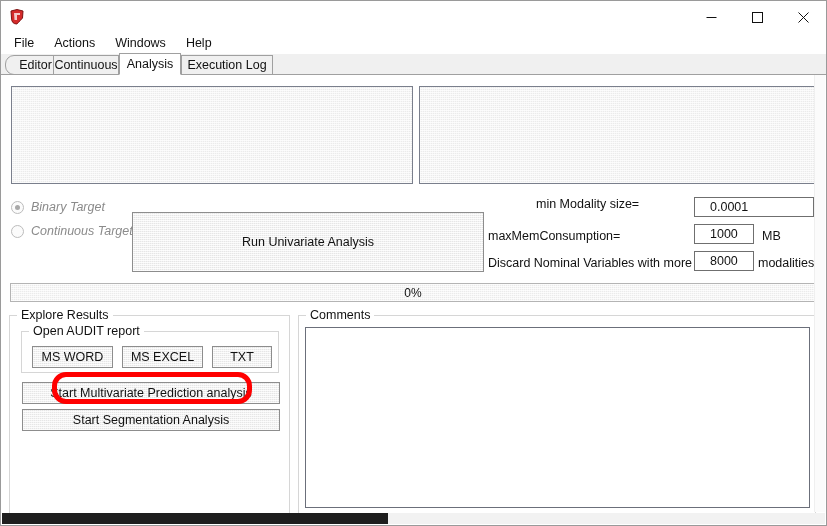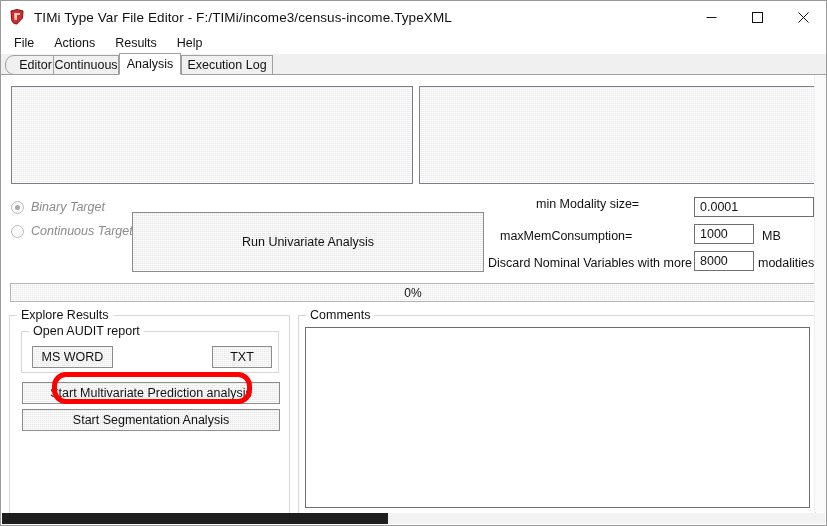--- a/index.html
+++ b/index.html
@@ -123,21 +123,21 @@
   }
 
   
   .flabel{position:absolute;font-size:12.5px;color:#111;white-space:nowrap;}
   .field{
     position:absolute;
     border:1px solid #6f6f6f;
     box-sizing:border-box;background:#ffffff;
     display:flex;align-items:center;
     font-size:12.5px;color:#111;
-    padding-left:5px;
+    padding-left:15px;
     cursor:text;
   }
 
   
   .progress{
     position:absolute;
     border:1px solid #b4b4b4;box-sizing:border-box;
     display:flex;align-items:center;justify-content:center;
     font-size:12px;color:#111;
   }
@@ -192,21 +192,20 @@
 
 <div id="app">
 
   <div class="titlebar">
     <span class="app-icon">
       <svg width="18" height="18" viewBox="0 0 18 18">
         <path d="M3 3 L9 1.5 L15 3 L14.5 10 Q9 16 9 16 Q3.5 16 3.5 10 Z" fill="#d42a2a" stroke="#7e1212" stroke-width="1"></path>
         <path d="M6 5 L12 5 L12 7 L9 7 L9 12 L6.5 12 Z" fill="#ffffff" opacity="0.75"></path>
       </svg>
     </span>
-    <span class="title-text">TIMi Type Var File Editor - F:/TIMi/income3/census-income.TypeXML</span>
     <div class="winbtns">
       <div class="winbtn">
         <svg width="11" height="11" viewBox="0 0 11 11">
             <line x1="0.5" y1="5.5" x2="10.5" y2="5.5" stroke="#111" stroke-width="1"></line>
           </svg>
       </div>
       <div class="winbtn">
         <svg width="11" height="11" viewBox="0 0 11 11">
             <rect x="0.5" y="0.5" width="10" height="10" fill="none" stroke="#111" stroke-width="1"></rect>
           </svg>
@@ -216,21 +215,21 @@
             <line x1="0.5" y1="0.5" x2="10.5" y2="10.5" stroke="#111" stroke-width="1"></line>
             <line x1="10.5" y1="0.5" x2="0.5" y2="10.5" stroke="#111" stroke-width="1"></line>
           </svg>
       </div>
     </div>
   </div>
 
   <div class="menubar">
     <div class="menu-item">File</div>
     <div class="menu-item">Actions</div>
-    <div class="menu-item">Results</div>
+    <div class="menu-item">Windows</div>
     <div class="menu-item">Help</div>
   </div>
 
   <div class="tabstrip">
     <div class="tab" style="left:4px;width:61px;border-radius:9px;">Editor</div>
     <div class="tab" style="left:52px;width:66px;">Continuous</div>
     <div class="tab active" style="left:118px;width:62px;">Analysis</div>
     <div class="tab" style="left:180px;width:92px;">Execution Log</div>
   </div>
 
@@ -244,39 +243,40 @@
       <span class="radio-label">Binary Target</span>
     </div>
     <div class="radio-row" style="left:10px;top:149px;">
       <span class="radio"></span>
       <span class="radio-label">Continuous Target</span>
     </div>
 
     <div class="btn" style="left:131px;top:122px;width:352px;height:60px;margin-top:15px;">Run Univariate Analysis</div>
 
     <div class="flabel" style="left:487px;top:122px;margin-left:48px;">min Modality size=</div>
-    <div class="flabel" style="left:499px;top:154px;">maxMemConsumption=</div>
+    <div class="flabel" style="left:487px;top:154px;">maxMemConsumption=</div>
     <div class="flabel" style="left:487px;top:181px;">Discard Nominal Variables with more than</div>
 
     <div class="field" style="left:693px;top:122px;width:120px;height:20px;">0.0001</div>
     <div class="field" style="left:693px;top:149px;width:60px;height:20px;">1000</div>
     <div class="flabel" style="left:761px;top:154px;">MB</div>
     <div class="field" style="left:693px;top:176px;width:60px;height:20px;">8000</div>
     <div class="flabel" style="left:757px;top:181px;">modalities</div>
 
     <div class="progress tex" style="left:9px;top:208px;width:806px;height:19px;">
       <span>0%</span>
     </div>
 
     <div class="group" style="left:8px;top:240px;width:281px;height:202px;">
       <span class="legend">Explore Results</span>
 
       <div class="group" style="left:11px;top:15px;width:258px;height:42px;">
         <span class="legend">Open AUDIT report</span>
         <div class="btn" style="left:10px;top:14px;width:81px;height:22px;">MS WORD</div>
+        <div class="btn" style="left:100px;top:14px;width:81px;height:22px;">MS EXCEL</div>
         <div class="btn" style="left:190px;top:14px;width:60px;height:22px;">TXT</div>
       </div>
 
       <div class="btn" style="left:12px;top:93px;width:258px;height:22px;">Start Segmentation Analysis</div>
       <div class="btn" style="left:12px;top:66px;width:258px;height:22px;">Start Multivariate Prediction analysis</div>
     </div>
 
     <div class="group" style="left:297px;top:240px;width:518px;height:202px;">
       <span class="legend">Comments</span>
       <div class="textarea" style="left:6px;top:11px;width:505px;height:181px;"></div>

